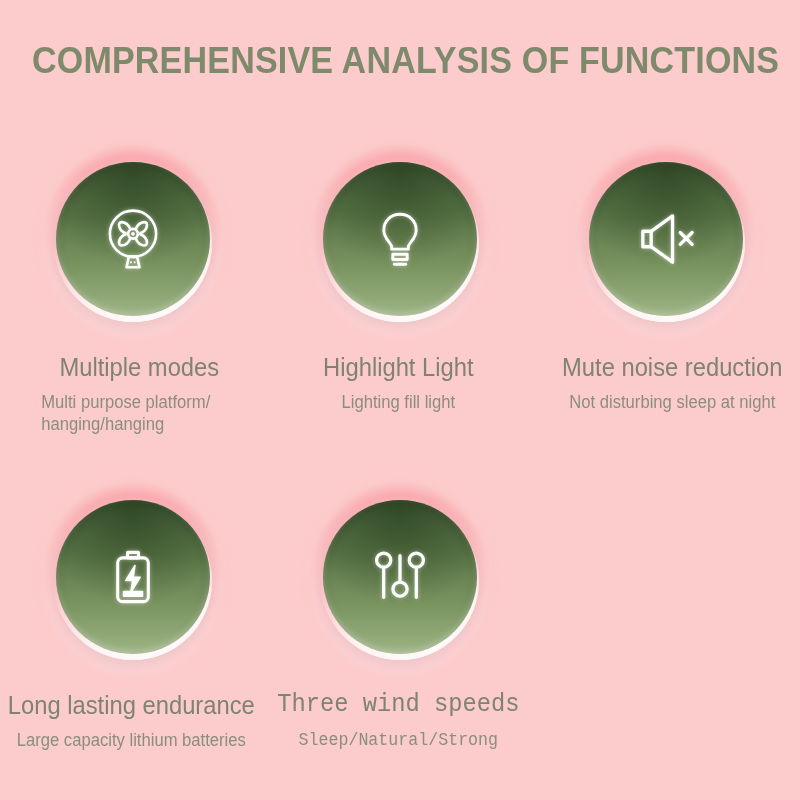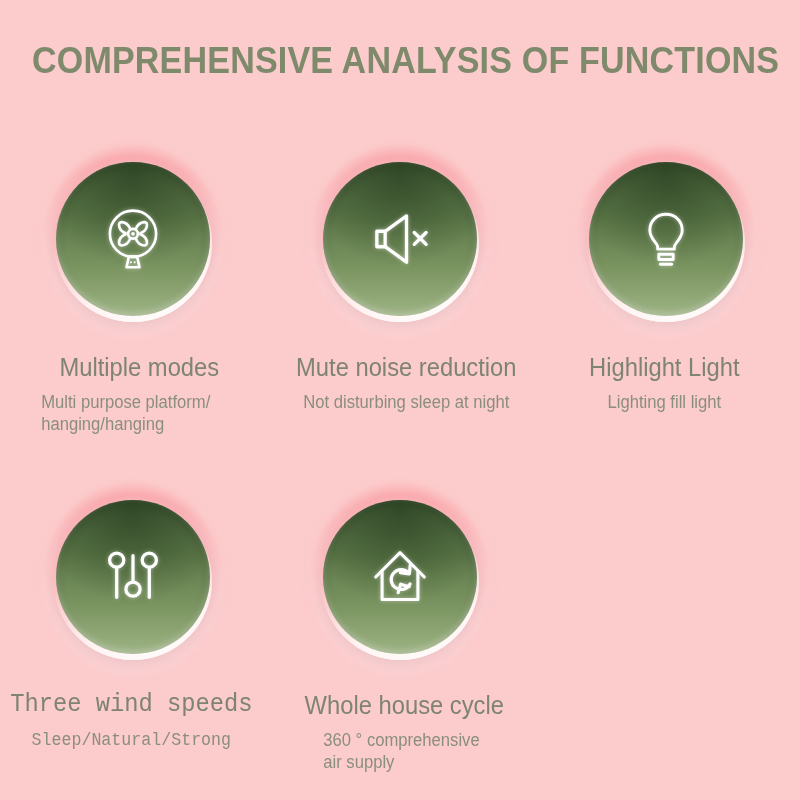--- a/index.html
+++ b/index.html
@@ -205,20 +205,41 @@
             </span>
           </div>
         </div>
         <div class="caption">
           <div class="cap-head">Multiple modes</div>
           <div class="cap-sub">Multi purpose platform/
 hanging/hanging</div>
         </div>
       </div>
 
+      <div class="cell cell-1">
+        <div class="btn-wrap">
+          <div class="halo"></div>
+          <div class="glow"></div>
+          <div class="ring"></div>
+          <div class="disc">
+            <span>
+              <svg width="72" height="72" viewBox="0 0 64 64" fill="none" stroke="#FFFFFF" stroke-width="2.6" stroke-linecap="round" stroke-linejoin="round">
+                <path d="M32 10c-8.3 0-14.4 6.2-14.4 14 0 5.3 2.9 8.6 4.9 11 1.4 1.7 2.1 3 2.1 4.6v1.4h14.8v-1.4c0-1.6.7-2.9 2.1-4.6 2-2.4 4.9-5.7 4.9-11 0-7.8-6.1-14-14.4-14z"></path>
+                <path d="M25.6 45.6h12.8v4.6H25.6z"></path>
+                <path d="M27 54.4h10"></path>
+              </svg>
+            </span>
+          </div>
+        </div>
+        <div class="caption">
+          <div class="cap-head">Highlight Light</div>
+          <div class="cap-sub">Lighting fill light</div>
+        </div>
+      </div>
+
       <div class="cell cell-2">
         <div class="btn-wrap">
           <div class="halo"></div>
           <div class="glow"></div>
           <div class="ring"></div>
           <div class="disc">
             <span>
               <svg width="76" height="76" viewBox="0 0 64 64" fill="none" stroke="#FFFFFF" stroke-width="2.8" stroke-linecap="round" stroke-linejoin="round">
                 <path d="M37.5 12.5 L19.5 25.5 L12.5 25.5 L12.5 38.5 L19.5 38.5 L37.5 51.5 Z"></path>
                 <path d="M19.5 25.5 L19.5 38.5"></path>
@@ -227,45 +248,45 @@
               </svg>
             </span>
           </div>
         </div>
         <div class="caption">
           <div class="cap-head">Mute noise reduction</div>
           <div class="cap-sub">Not disturbing sleep at night</div>
         </div>
       </div>
 
-      <div class="cell cell-1">
-        <div class="btn-wrap">
-          <div class="halo"></div>
-          <div class="glow"></div>
-          <div class="ring"></div>
-          <div class="disc">
-            <span>
-              <svg width="72" height="72" viewBox="0 0 64 64" fill="none" stroke="#FFFFFF" stroke-width="2.6" stroke-linecap="round" stroke-linejoin="round">
-                <path d="M32 10c-8.3 0-14.4 6.2-14.4 14 0 5.3 2.9 8.6 4.9 11 1.4 1.7 2.1 3 2.1 4.6v1.4h14.8v-1.4c0-1.6.7-2.9 2.1-4.6 2-2.4 4.9-5.7 4.9-11 0-7.8-6.1-14-14.4-14z"></path>
-                <path d="M25.6 45.6h12.8v4.6H25.6z"></path>
-                <path d="M27 54.4h10"></path>
-              </svg>
-            </span>
-          </div>
-        </div>
-        <div class="caption">
-          <div class="cap-head">Highlight Light</div>
-          <div class="cap-sub">Lighting fill light</div>
-        </div>
-      </div>
-
     </div>
 
     <div class="row row-2">
 
+      <div class="cell cell-3">
+        <div class="btn-wrap">
+          <div class="halo"></div>
+          <div class="glow"></div>
+          <div class="ring"></div>
+          <div class="disc">
+            <span>
+              <svg width="70" height="70" viewBox="0 0 64 64" fill="none" stroke="#FFFFFF" stroke-width="2.8" stroke-linecap="round" stroke-linejoin="round">
+                <path d="M27 9.5h10v5h-10z"></path>
+                <rect x="18" y="14.5" width="28" height="40" rx="4.5"></rect>
+                <path d="M33.8 21.5 L25.4 35.2 L31.6 35.2 L29.8 46.5 L38.6 32.2 L32.2 32.2 Z" fill="#FFFFFF" stroke="#FFFFFF" stroke-width="1.4"></path>
+                <rect x="22.6" y="44.6" width="18.8" height="5.6" rx="0.8" fill="#FFFFFF" stroke="none"></rect>
+              </svg>
+            </span>
+          </div>
+        </div>
+        <div class="caption">
+          <div class="cap-head">Long lasting endurance</div>
+          <div class="cap-sub">Large capacity lithium batteries</div>
+        </div>
+      </div>
 
       <div class="cell cell-4">
         <div class="btn-wrap">
           <div class="halo"></div>
           <div class="glow"></div>
           <div class="ring"></div>
           <div class="disc">
             <span>
               <svg width="72" height="72" viewBox="0 0 64 64" fill="none" stroke="#FFFFFF" stroke-width="2.9" stroke-linecap="round" stroke-linejoin="round">
                 <circle cx="17.5" cy="17" r="6.3"></circle>
@@ -277,40 +298,17 @@
               </svg>
             </span>
           </div>
         </div>
         <div class="caption">
           <div class="cap-head">Three wind speeds</div>
           <div class="cap-sub">Sleep/Natural/Strong</div>
         </div>
       </div>
 
-      <div class="cell cell-5">
-        <div class="btn-wrap">
-          <div class="halo"></div>
-          <div class="glow"></div>
-          <div class="ring"></div>
-          <div class="disc">
-            <span>
-              <svg width="74" height="74" viewBox="0 0 64 64" fill="none" stroke="#FFFFFF" stroke-width="2.7" stroke-linecap="round" stroke-linejoin="round">
-                <path d="M11 32 L32 11 L53 32"></path>
-                <path d="M16.5 27 L16.5 51.5 L47.5 51.5 L47.5 27"></path>
-                <path d="M39.5 28.6 a8.6 8.6 0 1 0 1.2 9.4"></path>
-                <path d="M40.9 21.2 L40.1 29.3 L32.4 28.2"></path>
-                <path d="M30.4 45.6 L32.6 38.2 L39.9 40.4"></path>
-              </svg>
-            </span>
-          </div>
-        </div>
-        <div class="caption">
-          <div class="cap-head">Whole house cycle</div>
-          <div class="cap-sub">360 °   comprehensive
- air supply</div>
-        </div>
-      </div>
 
     </div>
 
   </div>
 </div>
 
 </body></html>

